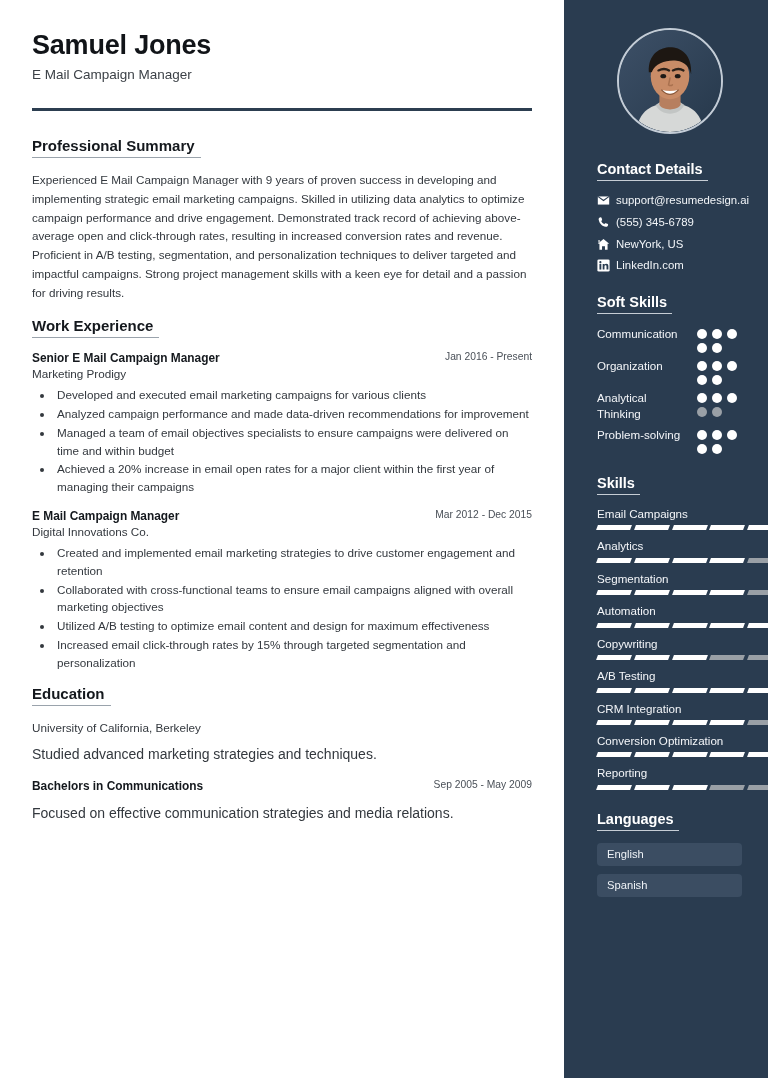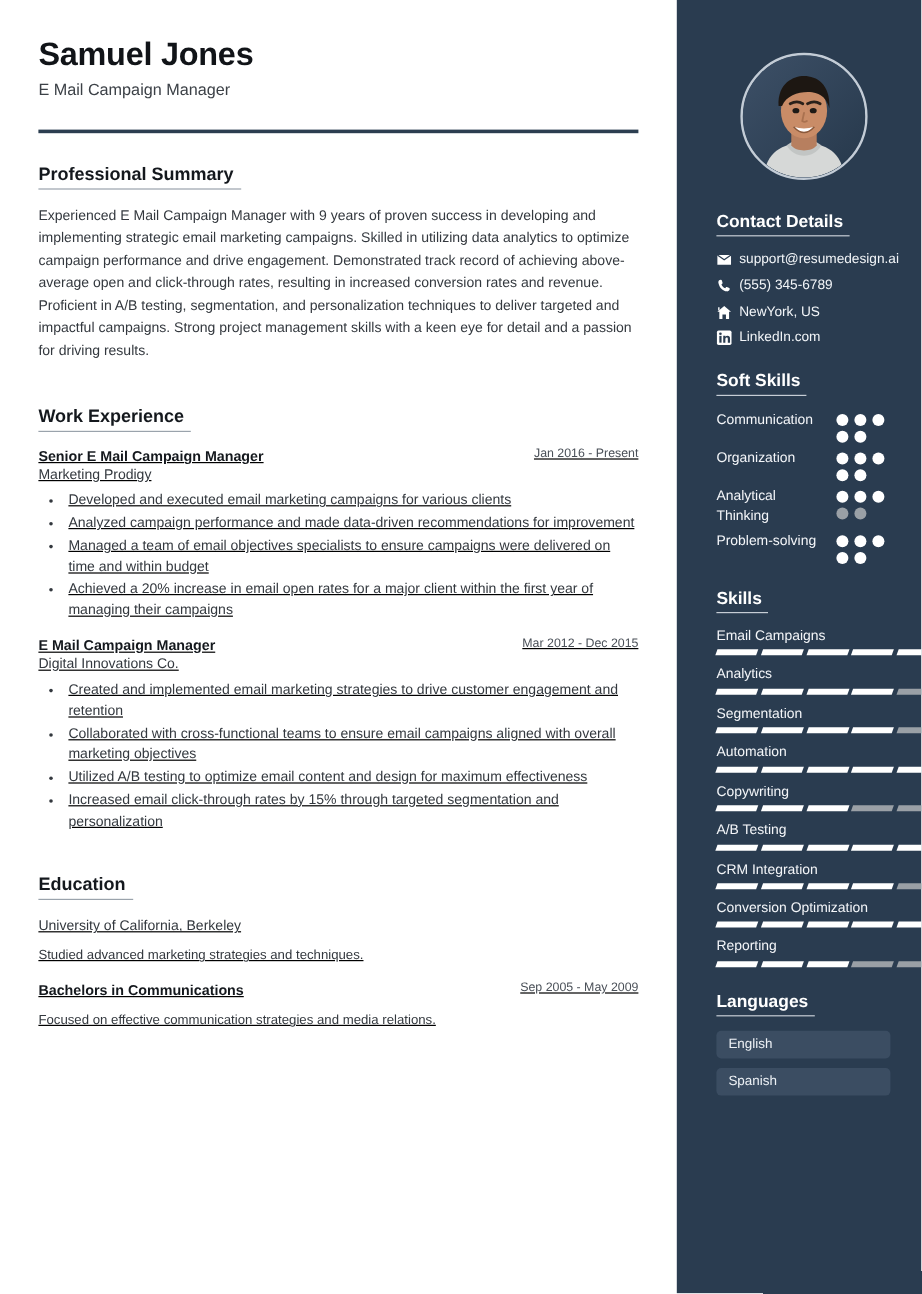--- a/index.html
+++ b/index.html
@@ -91,47 +91,47 @@
     padding-left: 10px;
   }
 
   .entry-org {
     font-size: 11.7px;
     color: #33383e;
     margin-top: 2px;
   }
 
   .entry-desc {
-    font-size: 11px;
+    font-size: 14px;
     color: #33383e;
     margin-top: 10px;
     line-height: 1.55;
   }
 
   ul.bullets {
     margin: 6px 0 0 0;
     padding-left: 22px;
   }
 
   ul.bullets li {
     font-size: 11.7px;
     line-height: 1.52;
     color: #33383e;
     margin-bottom: 1px;
     padding-left: 3px;
   }
 
-  .mt-section { margin-top: 36px; text-decoration: underline; }
+  .mt-section { margin-top: 14px; }
 
   
   .sidebar {
     width: 204px;
     height: 100%;
     background: #2a3c50;
-    padding: 44px 26px 20px 33px;
+    padding: 28px 26px 20px 33px;
     color: #ffffff;
   }
 
   .avatar-wrap {
     display: flex;
     justify-content: center;
     margin-bottom: 26px;
   }
 
   .avatar {

